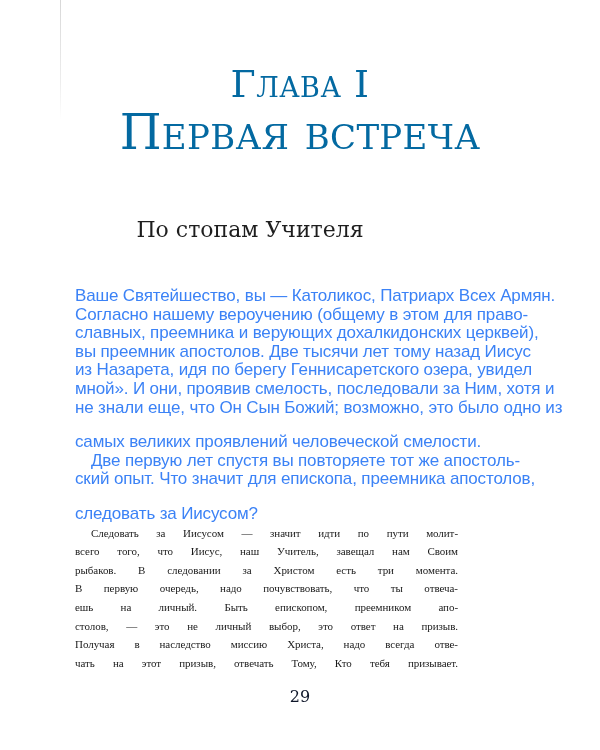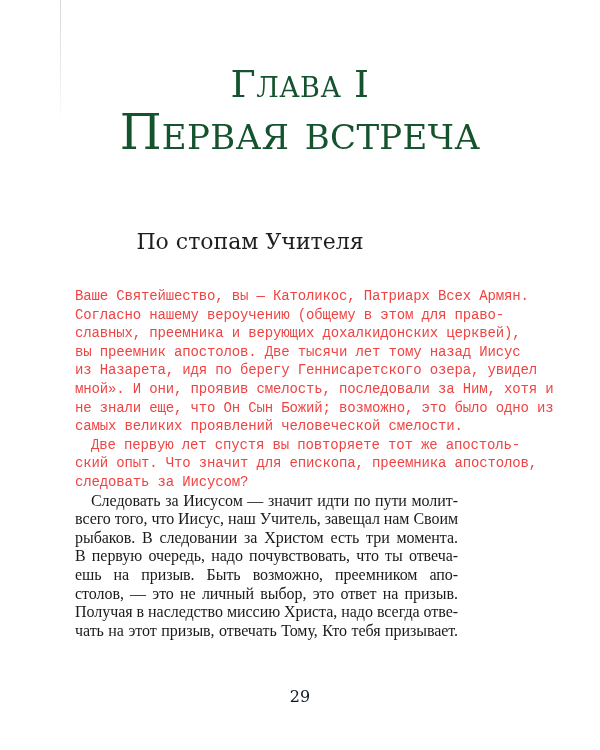--- a/index.html
+++ b/index.html
@@ -7,40 +7,40 @@
     width: 600px; height: 750px; background: #ffffff; position: relative; overflow: hidden;
     color: #1e1e1e;
   }
   .gutter-line {
     position: absolute; left: 60px; top: 0; width: 1px; height: 120px;
     background: linear-gradient(#d8d8d8, #eeeeee 70%, rgba(255,255,255,0));
   }
   .chapter-heading {
     position: absolute; left: 0; width: 600px; text-align: center;
     font-family: "DejaVu Serif", "Liberation Serif", serif; font-weight: normal;
-    font-variant: small-caps; color: #14532d; margin: 0;
+    font-variant: small-caps; color: #0369a1; margin: 0;
   }
   .chapter-number { top: 62px; font-size: 38px; line-height: 44px; letter-spacing: 0.5px; }
   .chapter-title { top: 110px; font-size: 48px; line-height: 44px; letter-spacing: 0.3px; }
   .section-title {
-    position: absolute; left: 0; width: 500px; top: 228px; text-align: center; margin: 0;
+    position: absolute; left: 0; width: 500px; top: 216px; text-align: center; margin: 0;
     font-family: "DejaVu Serif", "Liberation Serif", serif; font-weight: normal;
     font-size: 22px; line-height: 28px; color: #1e1e1e;
   }
   .body-text {
     position: absolute; left: 75px; top: 287px; width: 383px;
   }
   .line {
     display: block; height: 18.6px; line-height: 18.6px; white-space: nowrap;
     text-align: justify; text-align-last: justify; font-size: 14px;
   }
-  .line.last { text-align-last: left; }
+  .line.last { text-align-last: left; margin-top: 16px; }
   .line.indent { padding-left: 16px; }
-  .sans { font-family: Liberation Mono, monospace; font-size: 14px; letter-spacing: -0.15px; color: #ef4444; }
-  .serif { font-family: "Liberation Serif", "DejaVu Serif", serif; font-size: 16px; letter-spacing: -0.05px; color: #1a1a1a; }
+  .sans { font-family: Liberation Sans, sans-serif; font-size: 17px; letter-spacing: -0.15px; color: #3b82f6; }
+  .serif { font-family: "Liberation Serif", "DejaVu Serif", serif; font-size: 11px; letter-spacing: -0.05px; color: #1a1a1a; }
   .page-number {
     position: absolute; left: 0; width: 600px; top: 687px; text-align: center;
     font-family: "DejaVu Serif", "Liberation Serif", serif; font-size: 16px; color: #0f172a;
   }
 </style>
 </head>
 <body>
 
 <div class="gutter-line"></div>
 
@@ -66,20 +66,20 @@
     <span class="line sans indent">Две первую лет спустя вы повторяете тот же апостоль-</span>
     <span class="line sans">ский опыт. Что значит для епископа, преемника апостолов,</span>
     <span class="line sans last">следовать за Иисусом?</span>
   </div>
 
   <div>
     <span class="line serif indent">Следовать за Иисусом — значит идти по пути молит-</span>
     <span class="line serif">всего того, что Иисус, наш Учитель, завещал нам Своим</span>
     <span class="line serif">рыбаков. В следовании за Христом есть три момента.</span>
     <span class="line serif">В первую очередь, надо почувствовать, что ты отвеча-</span>
-    <span class="line serif">ешь на призыв. Быть возможно, преемником апо-</span>
+    <span class="line serif">ешь на личный. Быть епископом, преемником апо-</span>
     <span class="line serif">столов, — это не личный выбор, это ответ на призыв.</span>
     <span class="line serif">Получая в наследство миссию Христа, надо всегда отве-</span>
     <span class="line serif">чать на этот призыв, отвечать Тому, Кто тебя призывает.</span>
   </div>
 </div>
 
 <div class="page-number">29</div>
 
 </body></html>

